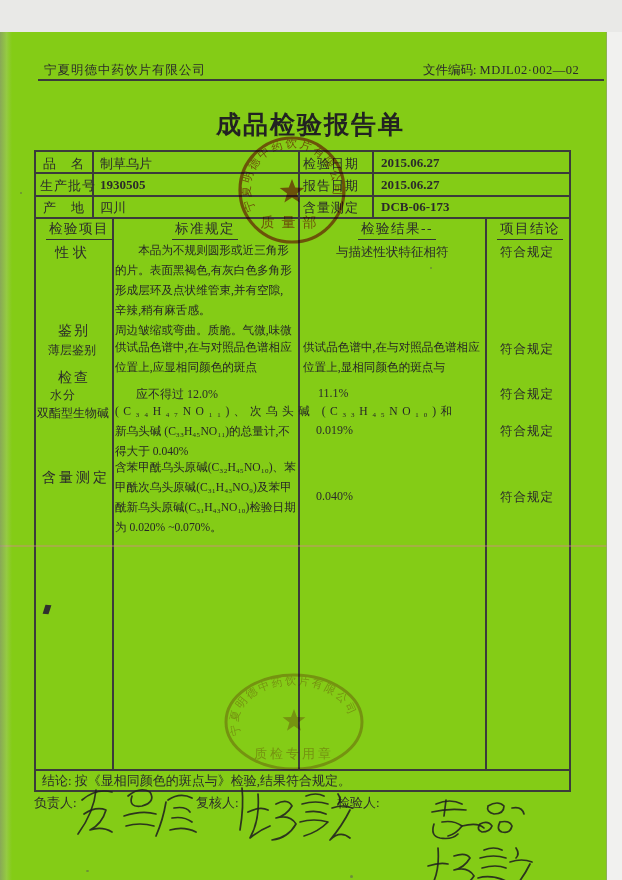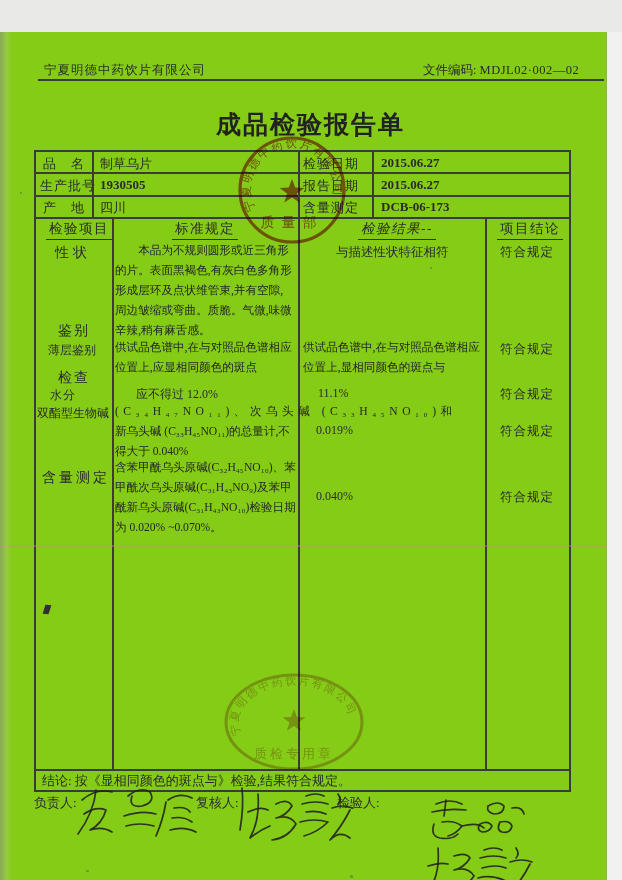--- a/index.html
+++ b/index.html
@@ -73,30 +73,30 @@
   <div class="t lbl" style="left:303px;top:145px;">报告日期</div>
   <div class="t val bold" style="left:381px;top:145px;">2015.06.27</div>
 
   <div class="t lbl" style="left:43px;top:167px;">产　地</div>
   <div class="t val" style="left:100px;top:167px;">四川</div>
   <div class="t lbl" style="left:303px;top:167px;">含量测定</div>
   <div class="t val bold" style="left:381px;top:167px;">DCB-06-173</div>
 
   <div class="t colhead" style="left:46px;top:188px;">检验项目</div>
   <div class="t colhead" style="left:172px;top:188px;">标准规定</div>
-  <div class="t colhead" style="left:358px;top:188px;font-style:italic;">检验结果--</div>
+  <div class="t colhead" style="left:358px;top:188px;">检验结果--</div>
   <div class="t colhead" style="left:497px;top:188px;">项目结论</div>
 
   <div class="t seclabel" style="left:55px;top:212px;font-size:14px;letter-spacing:4px;">性状</div>
   <div class="abs std" style="left:115px;top:209px;width:158px;">
       <div class="tline">　　本品为不规则圆形或近三角形</div>
       <div class="tline">的片。表面黑褐色,有灰白色多角形</div>
       <div class="tline">形成层环及点状维管束,并有空隙,</div>
+      <div class="tline">辛辣,稍有麻舌感。</div>
       <div class="tline">周边皱缩或弯曲。质脆。气微,味微</div>
-      <div class="tline">辛辣,稍有麻舌感。</div>
     </div>
   <div class="t" style="left:336px;top:212px;font-size:12.5px;">与描述性状特征相符</div>
   <div class="t conc" style="left:500px;top:212px;">符合规定</div>
 
   <div class="t seclabel" style="left:58px;top:290px;font-size:14px;">鉴别</div>
 
   <div class="t" style="left:48px;top:310px;font-size:12px;">薄层鉴别</div>
   <div class="abs std" style="left:115px;top:306px;width:182px;">
       <div class="tline">供试品色谱中,在与对照品色谱相应</div>
       <div class="tline">位置上,应显相同颜色的斑点</div>

